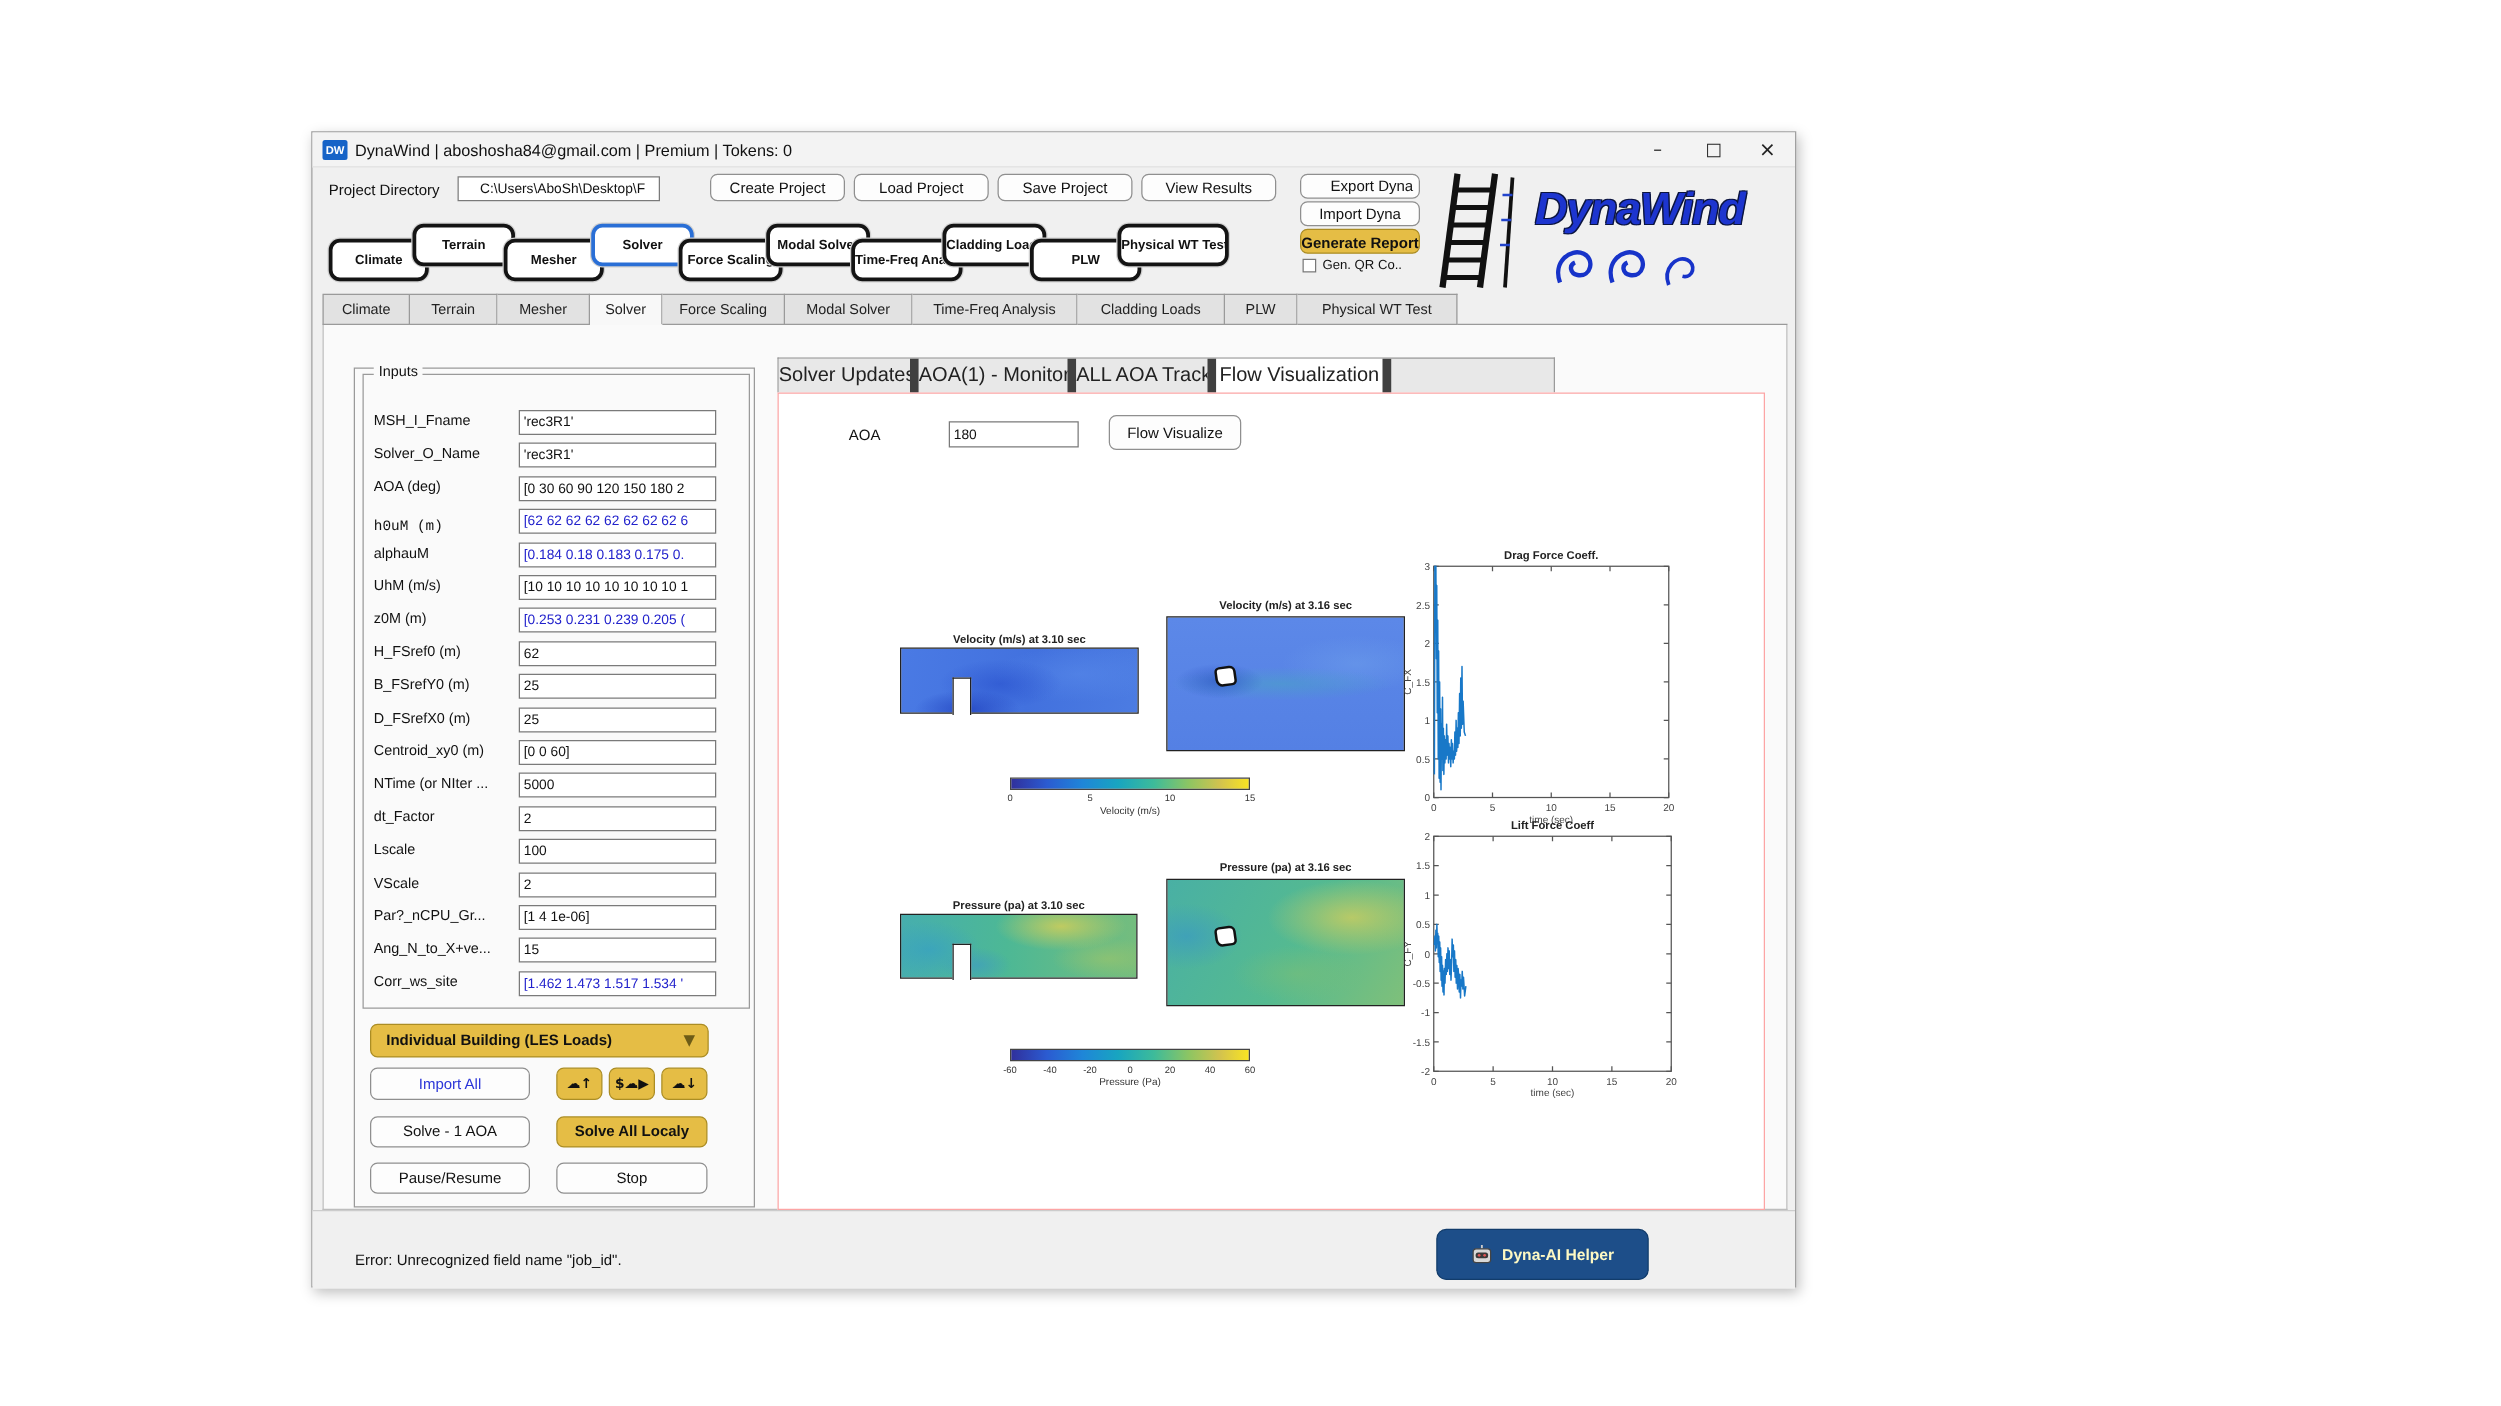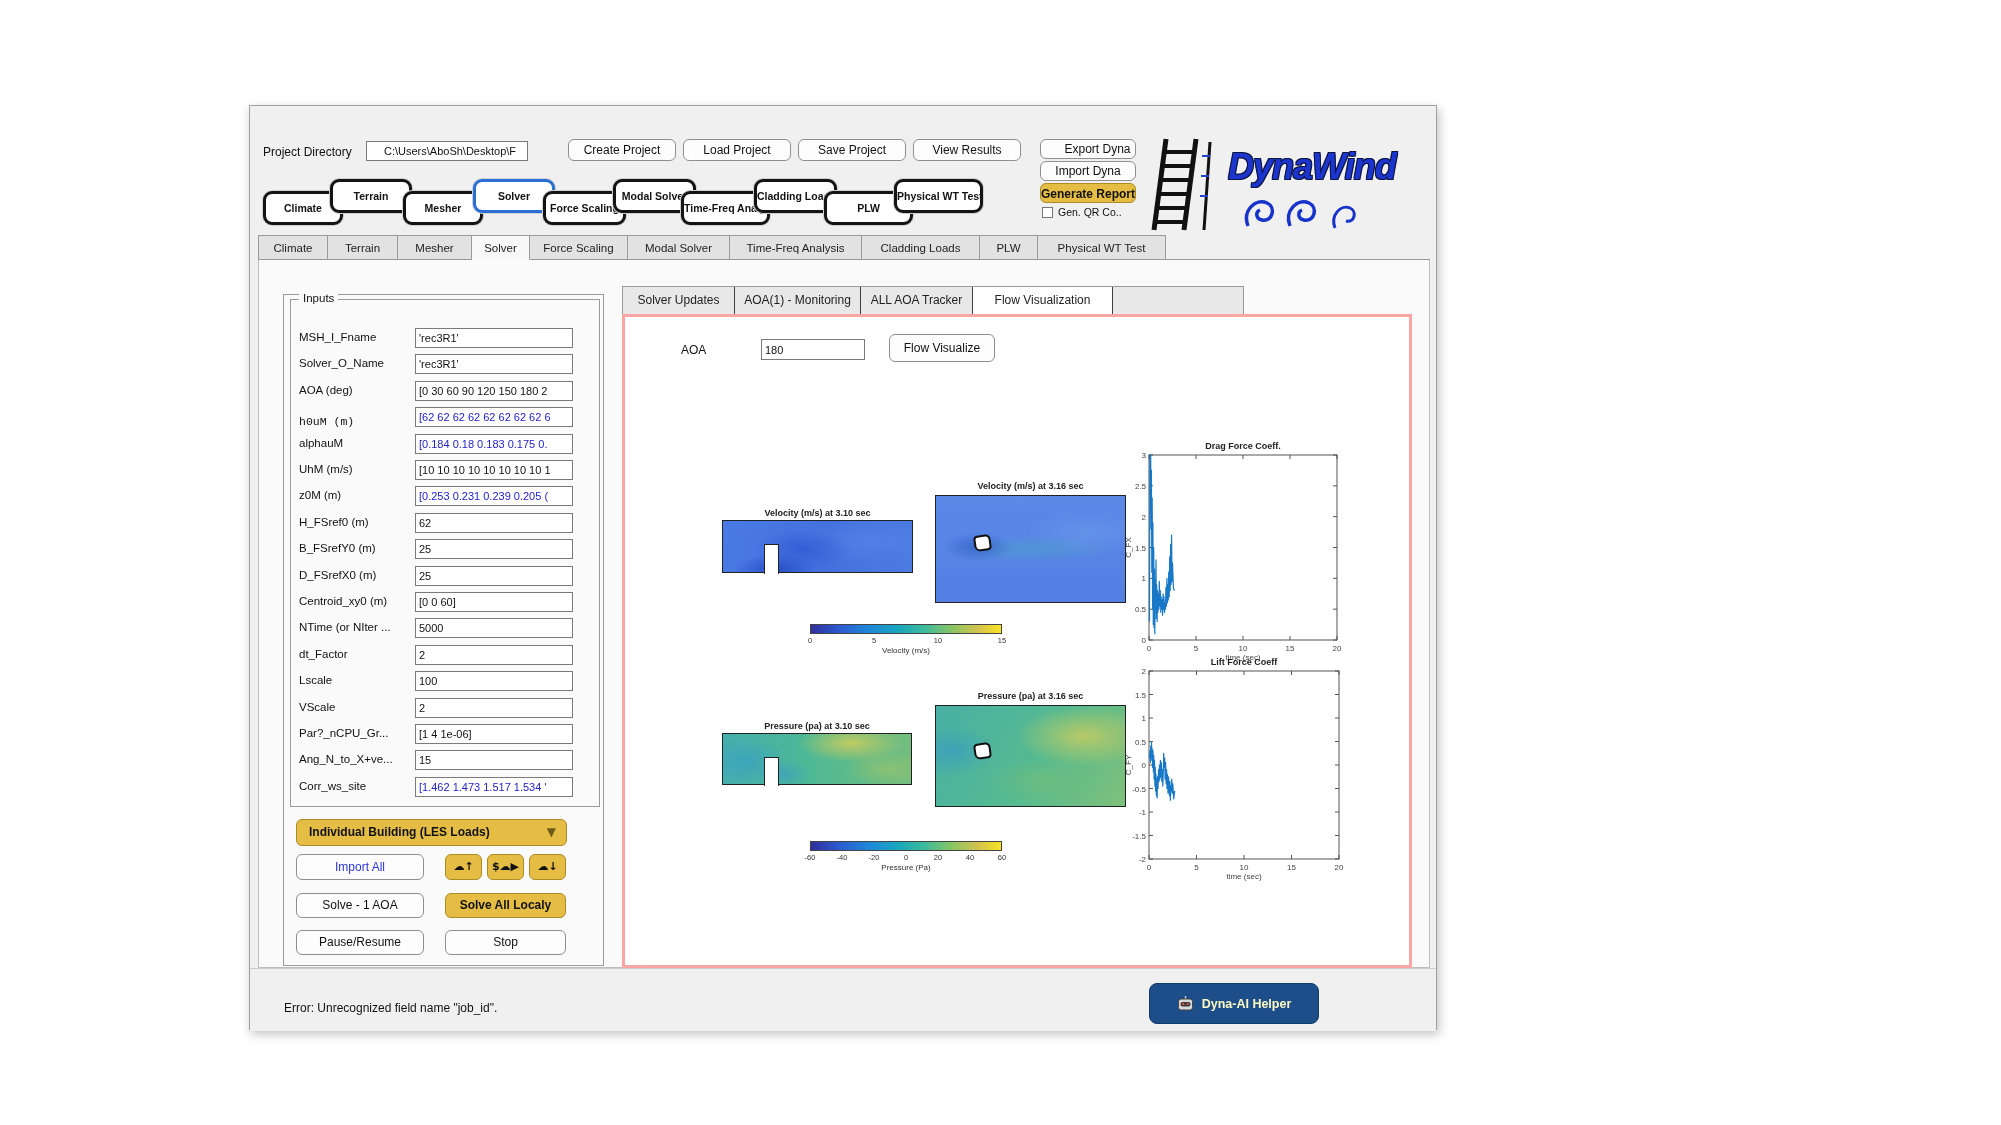--- a/index.html
+++ b/index.html
@@ -31,23 +31,23 @@
   .tab.selected { background:#f8f8f8; border-bottom:1px solid #f8f8f8; }
   
   .content { position:absolute; left:8px; top:154px; width:1172px; height:708px; background:#fafafa; border:1px solid #bdbdbd; border-top:none; }
   
   .leftpanel { position:absolute; left:24px; top:34px; width:321px; height:672px; border:1px solid #9a9a9a; }
   .fieldset { position:absolute; left:6px; top:4px; width:310px; height:508px; border:1px solid #9a9a9a; }
   .legend { position:absolute; left:8px; top:-8px; background:#fafafa; padding:0 4px; font-size:11.5px; color:#111; }
   .frow-label { position:absolute; font-size:11.5px; color:#111; white-space:nowrap; overflow:hidden; max-width:112px; }
   
   .subtabstrip { position:absolute; left:363px; top:26px; width:622px; height:28px; background:#e8e8e8; border:1px solid #9a9a9a; border-bottom:none; display:flex; }
-  .subtab { height:28px; background:#e8e8e8; border-right:1px solid #404040; font-size:12px; color:#222; text-align:center; line-height:27px; white-space:nowrap; overflow:hidden; }
+  .subtab { height:28px; background:#e8e8e8; border-right:7px solid #404040; font-size:16px; color:#222; text-align:center; line-height:27px; white-space:nowrap; overflow:hidden; }
   .subtab.selected { background:#ffffff; height:29px; }
-  .rightpanel { position:absolute; left:363px; top:54px; width:790px; height:654px; background:#ffffff; border:3px solid #fca5a5; }
+  .rightpanel { position:absolute; left:363px; top:54px; width:790px; height:654px; background:#ffffff; border:1px solid #fca5a5; }
   
   .figtitle { position:absolute; font-size:9px; font-weight:bold; color:#222; text-align:center; white-space:nowrap; }
   .contour { position:absolute; border:1.5px solid #222; }
   .notch { position:absolute; background:#ffffff; border:1.5px solid #222; border-bottom:none; }
   .footprint { position:absolute; width:17px; height:16px; background:#fff; border:2px solid #111; border-radius:4px 5px 4px 6px; transform:rotate(-8deg); }
   .cbar { position:absolute; height:10px; border:1px solid #444;
     background:linear-gradient(90deg,#30309c 0%,#2b5bd1 15%,#1f86d8 30%,#18a5c0 45%,#3dbb9a 60%,#8ec562 75%,#d3c34e 88%,#f9e422 100%); }
   .cbar-tick { position:absolute; font-size:7.5px; color:#333; transform:translateX(-50%); }
   .cbar-label { position:absolute; font-size:8px; color:#333; text-align:center; }
   .plotbox { position:absolute; }
@@ -58,20 +58,27 @@
   .chk { position:absolute; width:11px; height:11px; border:1px solid #777; background:#fff; }
   .glyph { font-family:"DejaVu Sans",sans-serif; }
   .wordmark { position:absolute; font-size:36px; font-weight:bold; font-style:italic; color:#1d35cf;
     text-shadow:1px 1px 0 #0c1540,-1px -1px 0 #0c1540,1px -1px 0 #0c1540,-1px 1px 0 #0c1540; letter-spacing:-1px; }
 </style>
 </head>
 <body>
 
 <div class="window">
 
+  <div class="titlebar">
+    <div class="appicon">DW</div>
+    <div class="apptitle">DynaWind  |  aboshosha84@gmail.com  |  Premium  |  Tokens: 0</div>
+    <div class="winbtn" style="right:90px;">–</div>
+    <div class="winbtn" style="right:45px;">□</div>
+    <div class="winbtn" style="right:2px; font-size:16px;">×</div>
+  </div>
 
   <div class="lbl" style="left:13px; top:39px;">Project Directory</div>
   <input class="fld" style="left: 116px; top: 35px; width: 162px; height: 20px; padding-left: 17px;" readonly="" value="C:\Users\AboSh\Desktop\F">
   <div id="toolbar-buttons">
       <div class="btn" style="left: 318px; top: 33px; width: 108px; height: 22px; line-height: 20px;">Create Project</div>
       <div class="btn" style="left: 433px; top: 33px; width: 108px; height: 22px; line-height: 20px;">Load Project</div>
       <div class="btn" style="left: 548px; top: 33px; width: 108px; height: 22px; line-height: 20px;">Save Project</div>
       <div class="btn" style="left: 663px; top: 33px; width: 108px; height: 22px; line-height: 20px;">View Results</div>
     </div>
   <div id="side-buttons">

